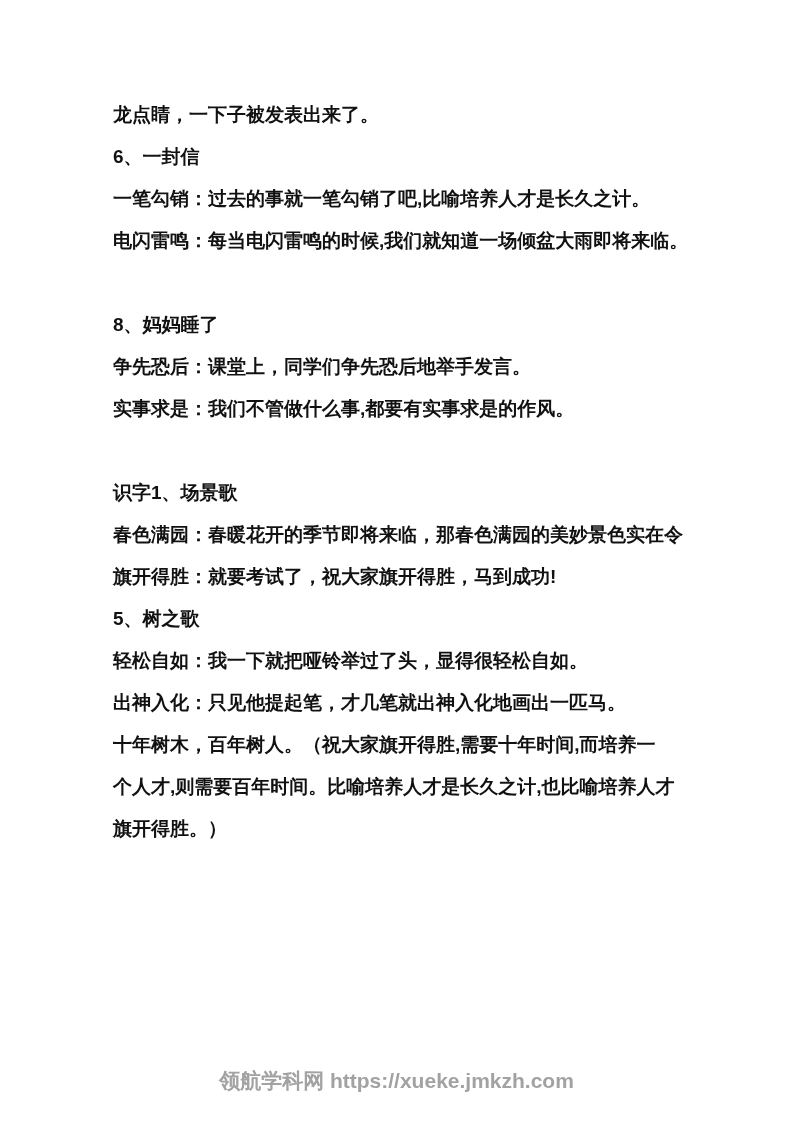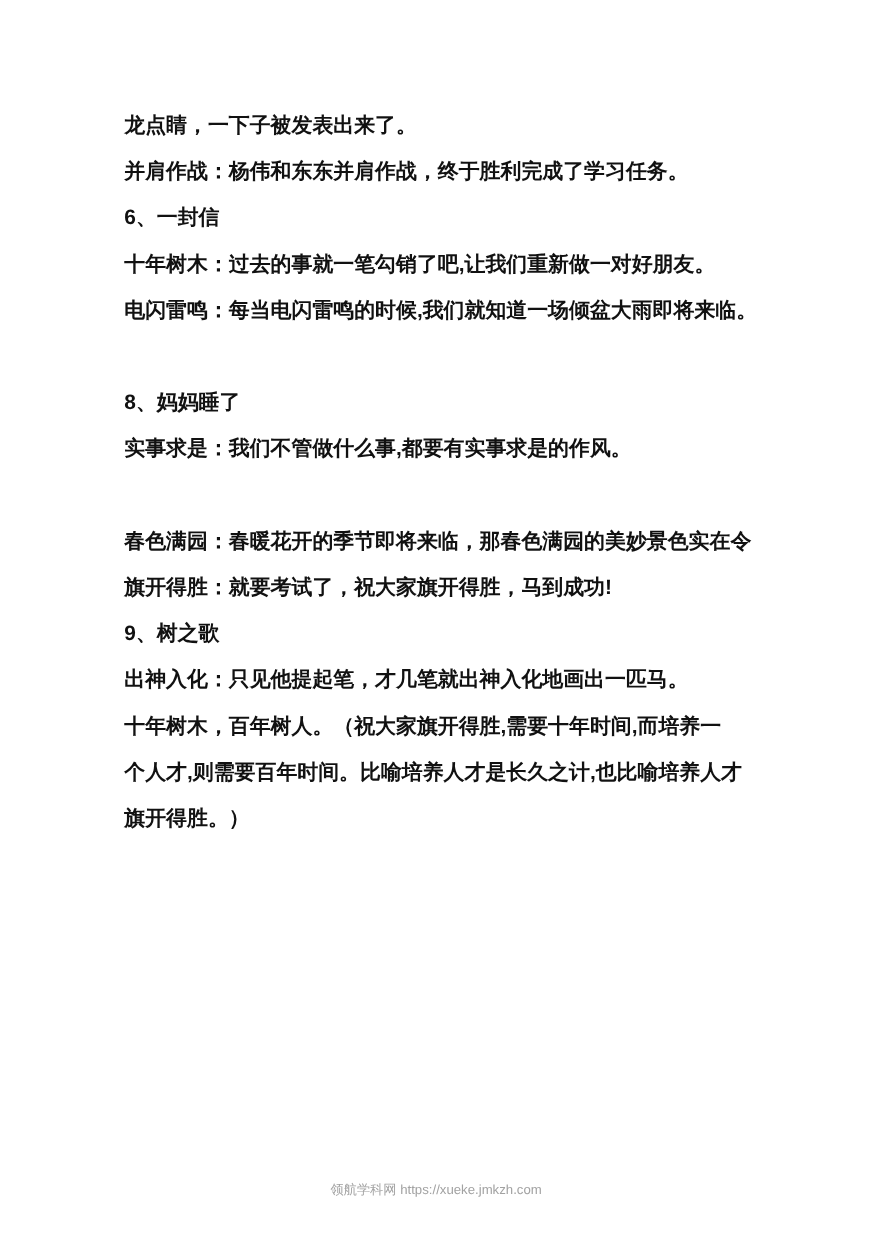--- a/index.html
+++ b/index.html
@@ -38,42 +38,44 @@
     height: 42px;
   }
   .footer {
     position: absolute;
     left: 0;
     right: 0;
     top: 1067px;
     height: 28px;
     line-height: 28px;
     text-align: center;
-    font-size: 12px;
-    font-weight: normal;
+    font-size: 21px;
+    font-weight: bold;
     color: #a2a2a2;
   }
 </style>
 </head>
 <body>
 
 <div class="page" style="background: rgb(255, 255, 255);">
   <main class="doc" style="color: rgb(17, 17, 17);">
       <div class="line body">龙点睛，一下子被发表出来了。</div>
-      <div class="line body">并肩作战：杨伟和东东并肩作战，终于胜利完成了学习任务。</div>
       <div class="line heading">6、一封信</div>
-      <div class="line body">十年树木：过去的事就一笔勾销了吧,让我们重新做一对好朋友。</div>
+      <div class="line body">一笔勾销：过去的事就一笔勾销了吧,比喻培养人才是长久之计。</div>
       <div class="line body">电闪雷鸣：每当电闪雷鸣的时候,我们就知道一场倾盆大雨即将来临。</div>
       <div class="line spacer"></div>
       <div class="line heading">8、妈妈睡了</div>
+      <div class="line body">争先恐后：课堂上，同学们争先恐后地举手发言。</div>
       <div class="line body">实事求是：我们不管做什么事,都要有实事求是的作风。</div>
       <div class="line spacer"></div>
+      <div class="line heading">识字1、场景歌</div>
       <div class="line body">春色满园：春暖花开的季节即将来临，那春色满园的美妙景色实在令</div>
       <div class="line body">旗开得胜：就要考试了，祝大家旗开得胜，马到成功!</div>
-      <div class="line heading">9、树之歌</div>
+      <div class="line heading">5、树之歌</div>
+      <div class="line body">轻松自如：我一下就把哑铃举过了头，显得很轻松自如。</div>
       <div class="line body">出神入化：只见他提起笔，才几笔就出神入化地画出一匹马。</div>
       <div class="line body">十年树木，百年树人。（祝大家旗开得胜,需要十年时间,而培养一</div>
       <div class="line body">个人才,则需要百年时间。比喻培养人才是长久之计,也比喻培养人才</div>
       <div class="line body">旗开得胜。）</div>
     </main>
   <footer class="footer" style="color: rgb(162, 162, 162);">
     <span>领航学科网 https://xueke.jmkzh.com</span>
   </footer>
 </div>
 

